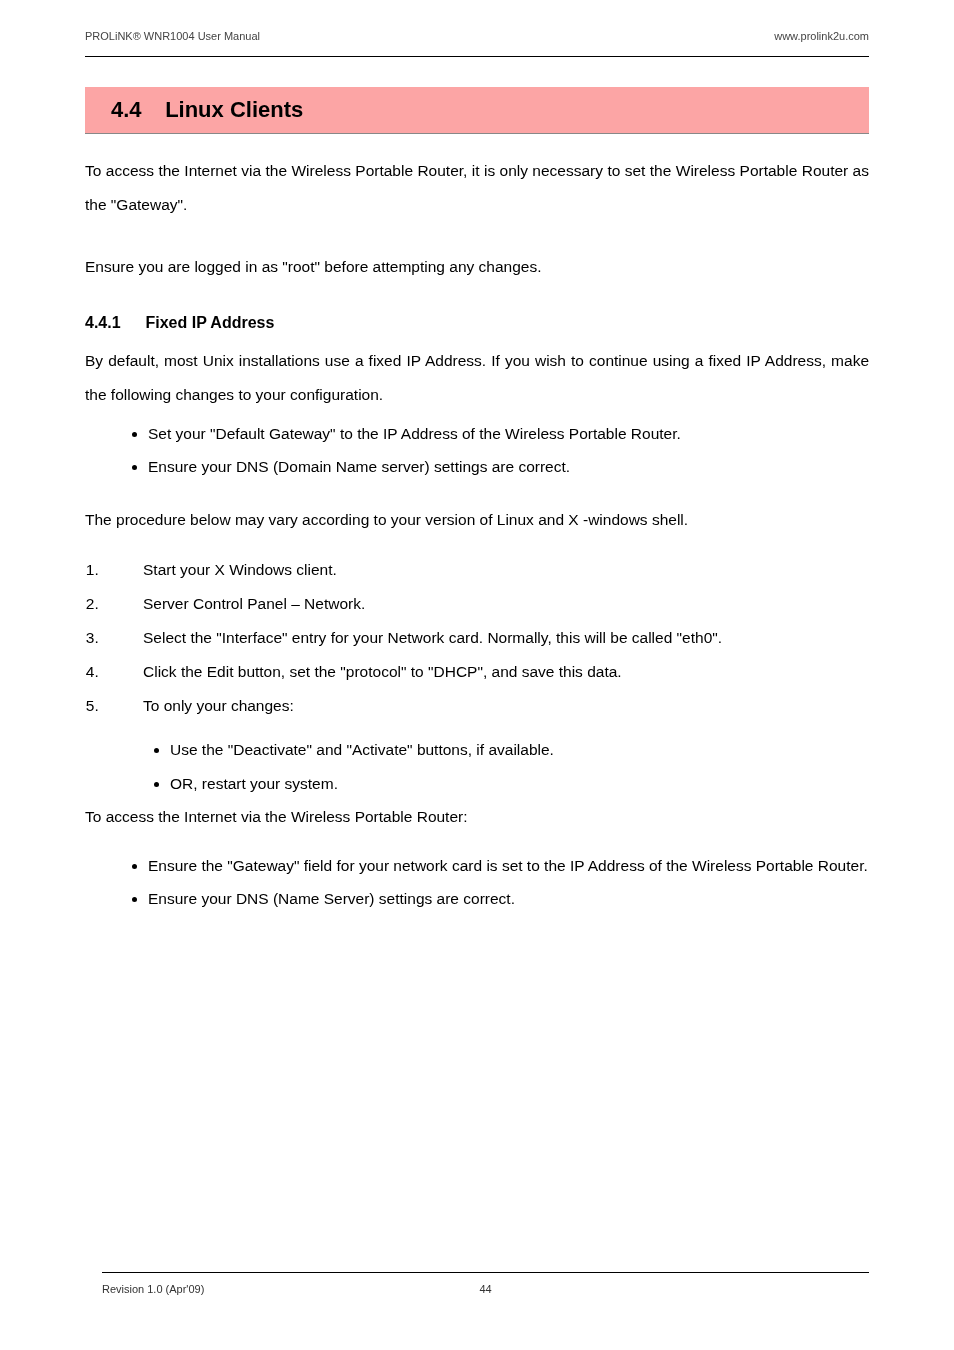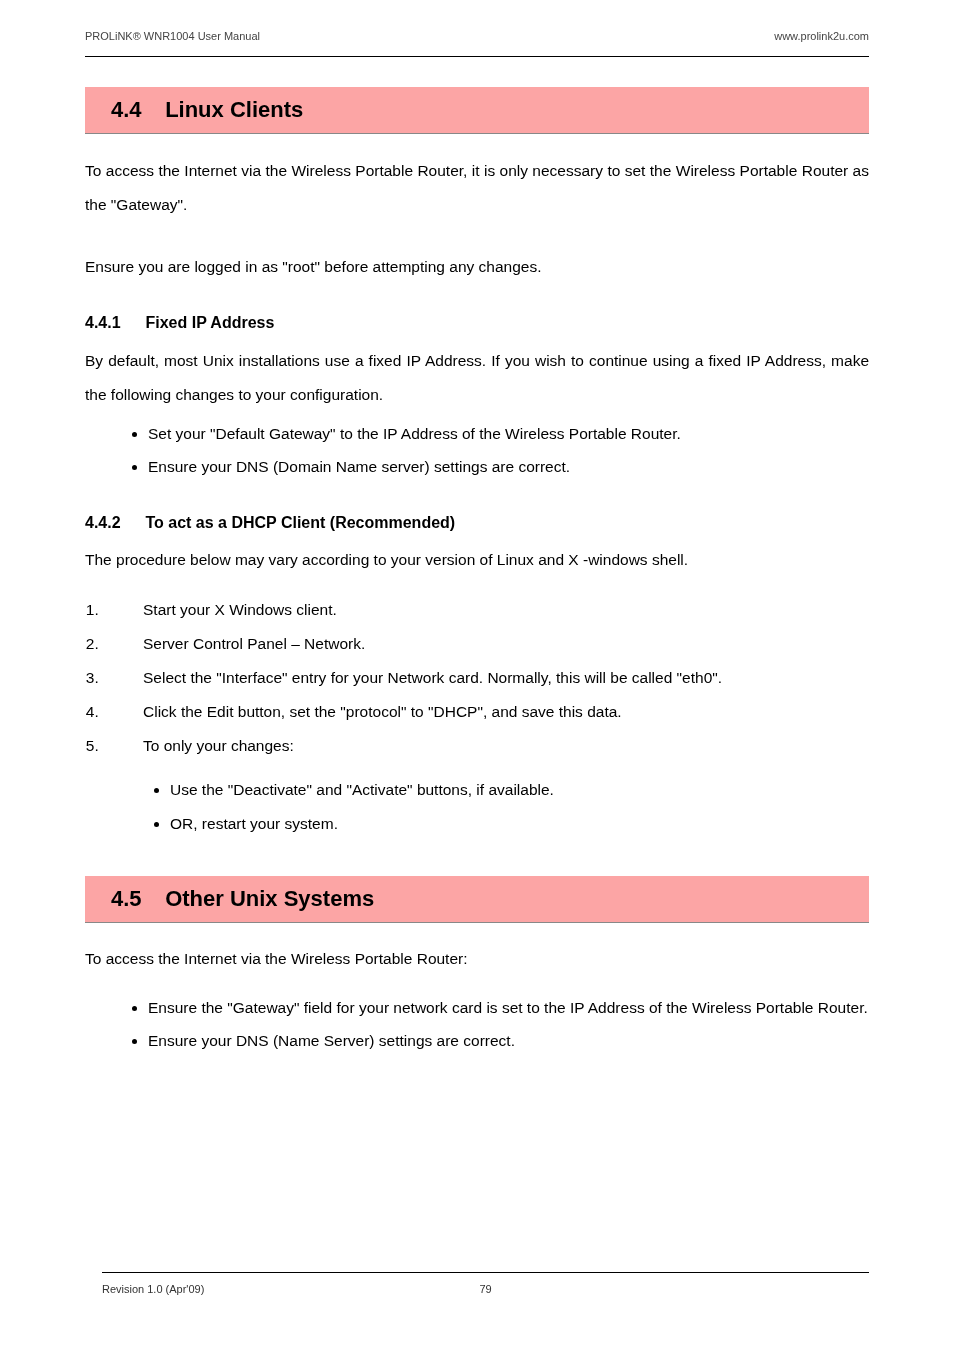--- a/index.html
+++ b/index.html
@@ -131,49 +131,39 @@
   <h3 class="sub-heading">
     <span class="num">4.4.1</span>
     <span>Fixed IP Address</span>
   </h3>
   <p class="body-text" style="margin-bottom:6px;">By default, most Unix installations use a fixed IP Address. If you wish to continue using a fixed IP Address, make the following changes to your configuration.</p>
   <ul class="bullets">
     <li>Set your "Default Gateway" to the IP Address of the Wireless Portable Router.</li>
     <li>Ensure your DNS (Domain Name server) settings are correct.</li>
   </ul>
 
-  <h3 class="sub-heading">
-    <span class="num">4.4.2</span>
-    <span>To act as a DHCP Client (Recommended)</span>
-  </h3>
   <p class="body-text-noj">The procedure below may vary according to your version of Linux and X -windows shell.</p>
   <ol class="nums">
     <li>Start your X Windows client.</li>
     <li>Server Control Panel – Network.</li>
     <li>Select the "Interface" entry for your Network card. Normally, this will be called "eth0".</li>
     <li>Click the Edit button, set the "protocol" to "DHCP", and save this data.</li>
     <li>To only your changes:</li>
   </ol>
   <ul class="sub-bullets">
     <li>Use the "Deactivate" and "Activate" buttons, if available.</li>
     <li>OR, restart your system.</li>
   </ul>
 
-  <div class="section-heading mt-sec">
-    <h2>
-      <span class="num">4.5</span>
-      <span>Other Unix Systems</span>
-    </h2>
-  </div>
 
   <p class="body-text-noj">To access the Internet via the Wireless Portable Router:</p>
   <ul class="bullets">
     <li>Ensure the "Gateway" field for your network card is set to the IP Address of the Wireless Portable Router.</li>
     <li>Ensure your DNS (Name Server) settings are correct.</li>
   </ul>
 </div>
 
 <div class="footer">
   <div class="footer-inner">
     <span class="footer-rev">Revision 1.0 (Apr'09)</span>
-    <span class="footer-page">79</span>
+    <span class="footer-page">44</span>
   </div>
 </div>
 
 </body></html>

